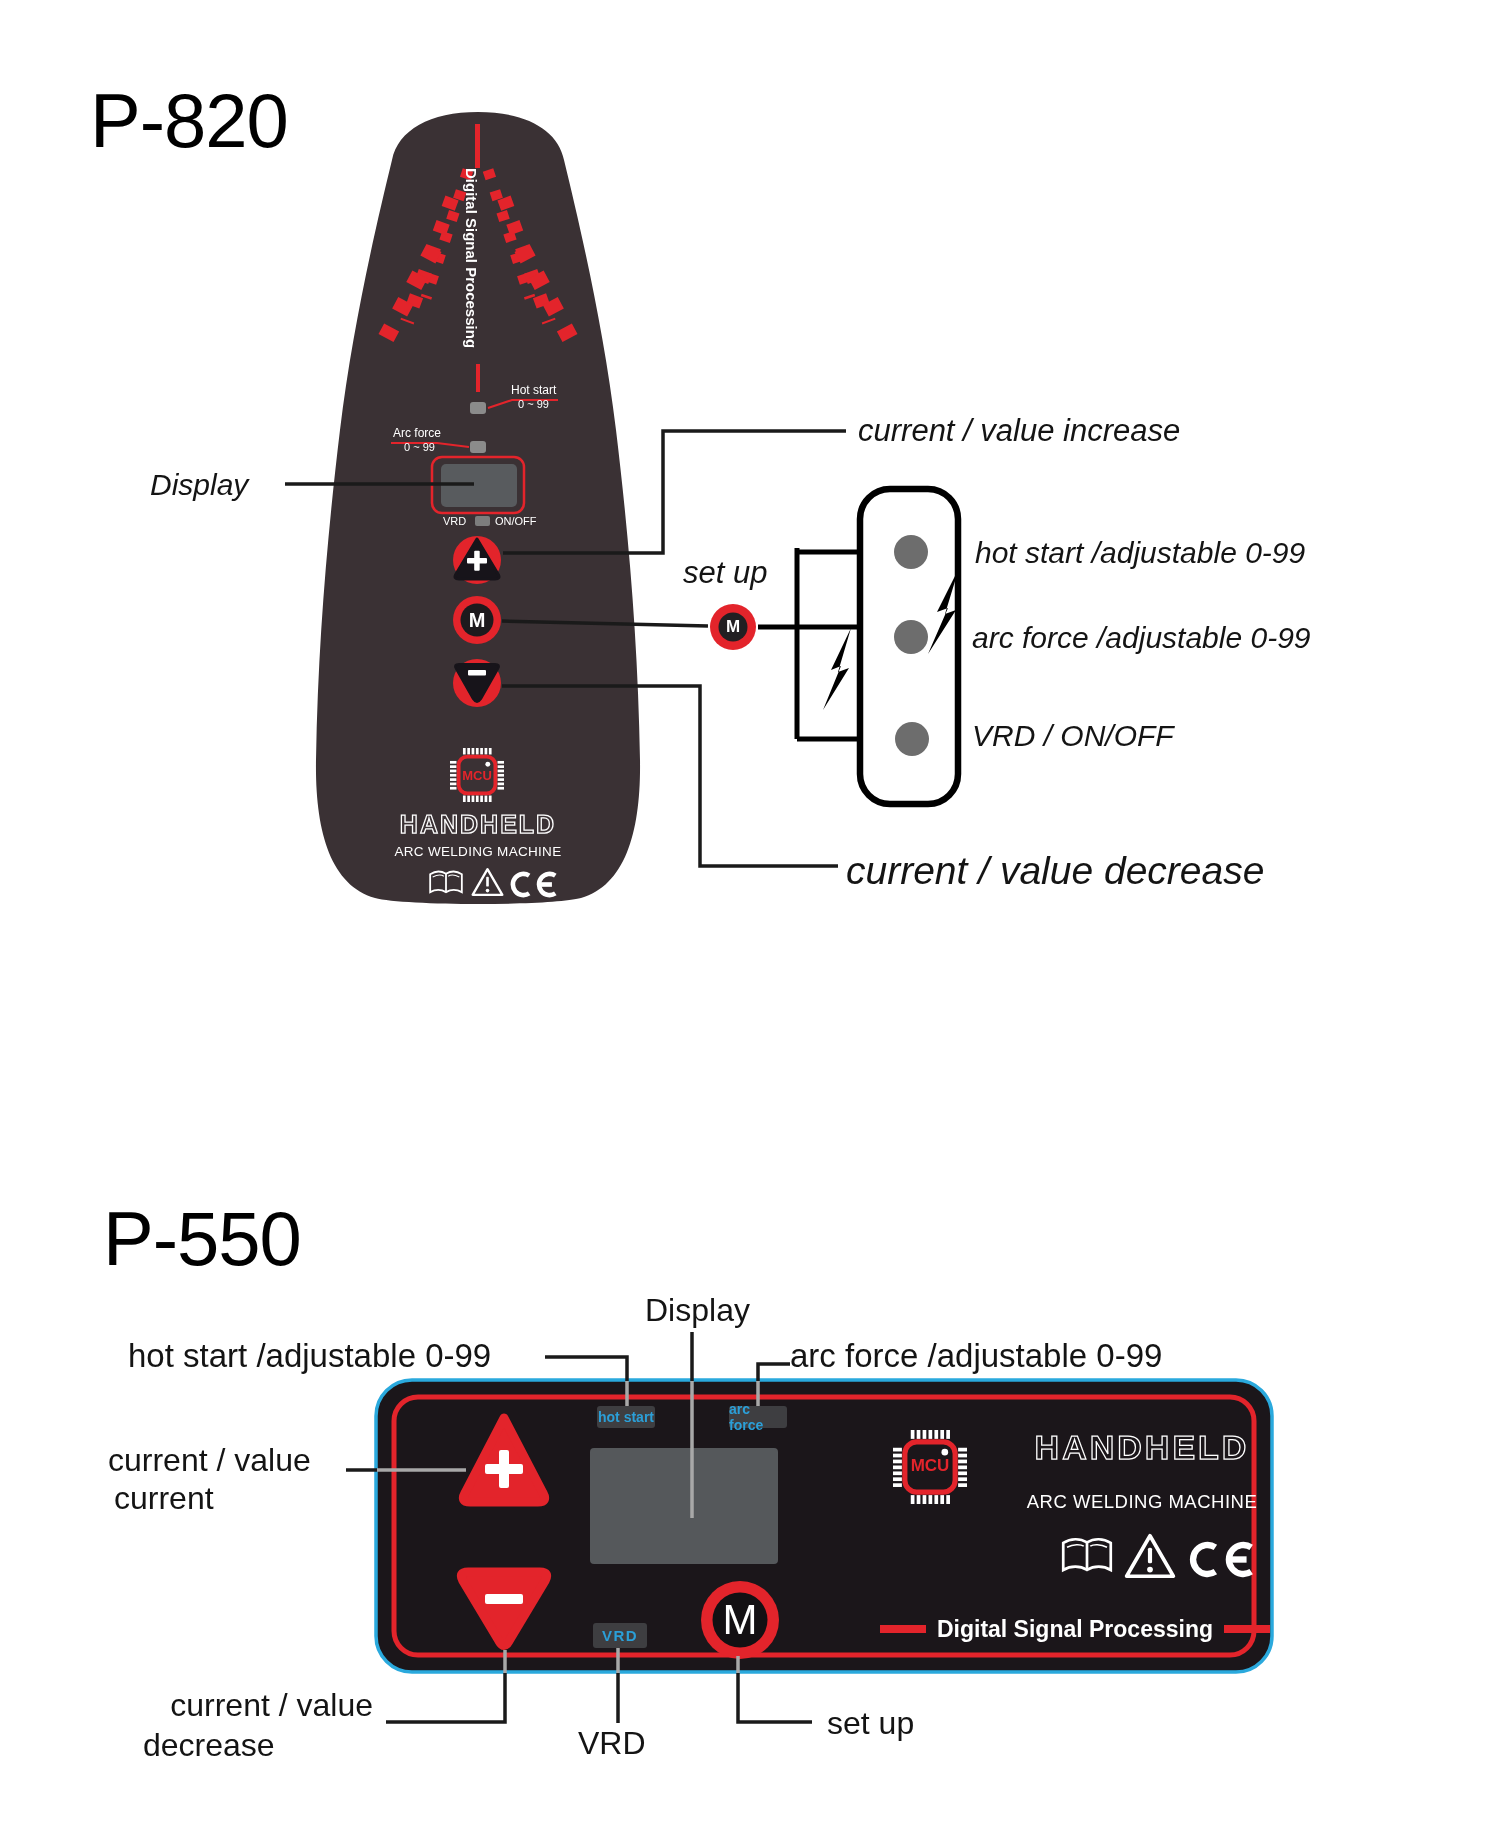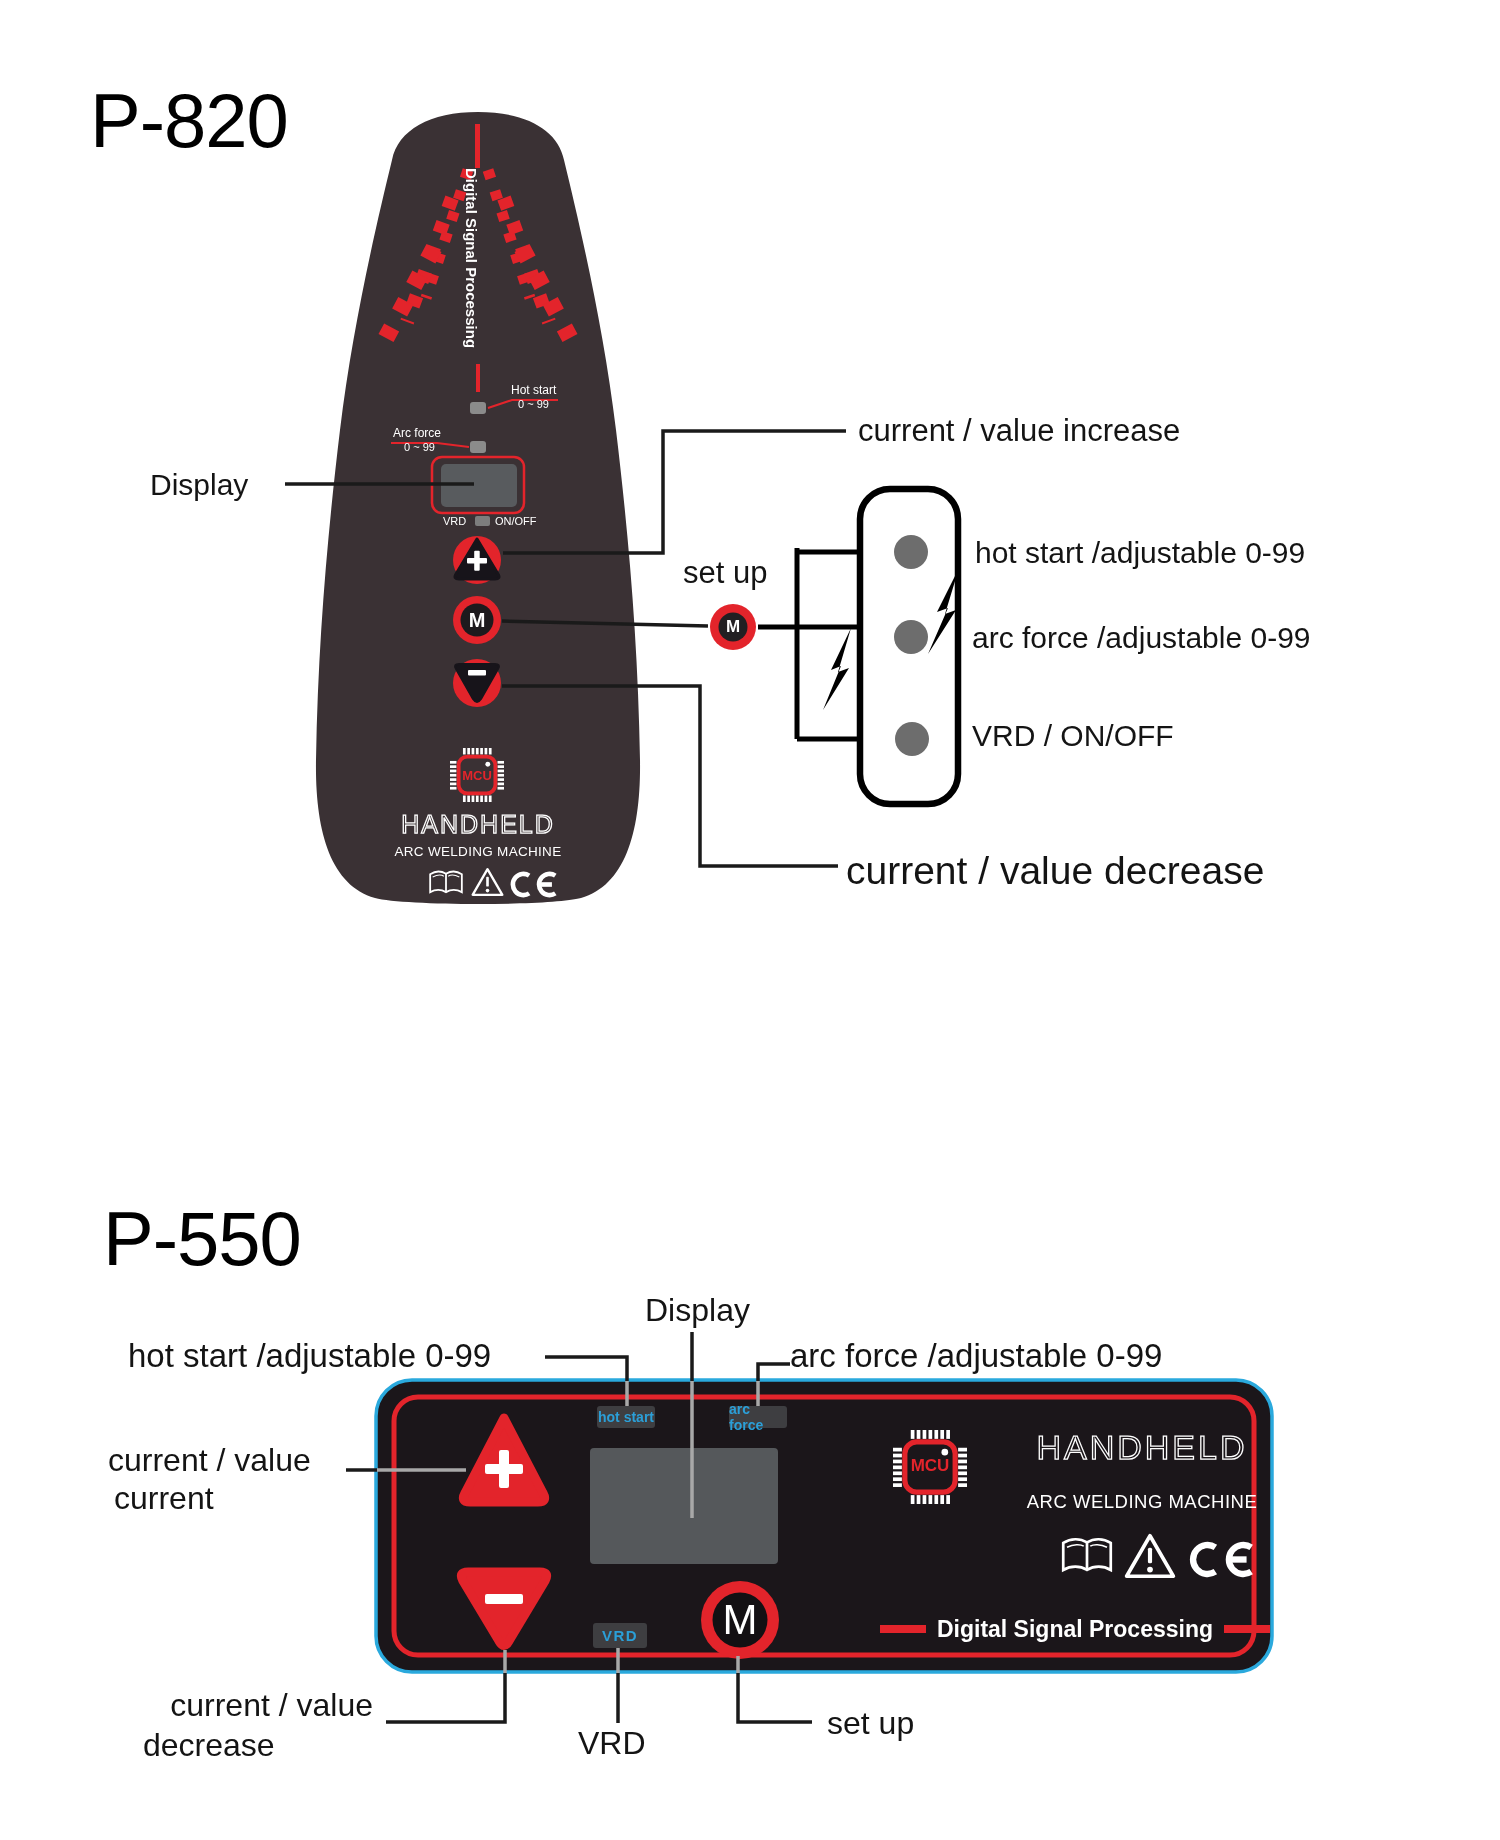--- a/index.html
+++ b/index.html
@@ -1,24 +1,24 @@
 <!DOCTYPE html>
 <html><head>
 <meta charset="utf-8">
 <style>
   html,body{margin:0;padding:0;background:#fff;}
   #stage{position:relative;width:1500px;height:1840px;background:#ffffff;overflow:hidden;
          font-family:"Liberation Sans",sans-serif;}
   svg{position:absolute;left:0;top:0;}
   .t{position:absolute;white-space:nowrap;color:#141414;line-height:1.12;}
   .title{font-size:76px;letter-spacing:-1px;color:#000;}
-  .callout{font-size:30px;}
+  .callout{font-size:30px;font-style:italic;}
   .callout620{font-size:32px;}
   .wsmall{color:#fff;font-size:12px;}
-  .outline-text{color:transparent;-webkit-text-stroke:1.25px #ffffff;font-weight:normal;}
+  .outline-text{color:transparent;-webkit-text-stroke:1.25px #ffffff;font-weight:bold;}
   @supports not (-webkit-text-stroke:1px #fff){.outline-text{color:#fff;}}
   .badge{position:absolute;background:#3e3e41;color:#2b9fd8;font-weight:bold;
          display:flex;align-items:center;justify-content:center;border-radius:3px;}
   .vtext{writing-mode:vertical-rl;text-orientation:mixed;}
   .ctr{display:flex;align-items:center;justify-content:center;text-align:center;}
 </style>
 </head>
 <body>
 
 <div id="stage">

